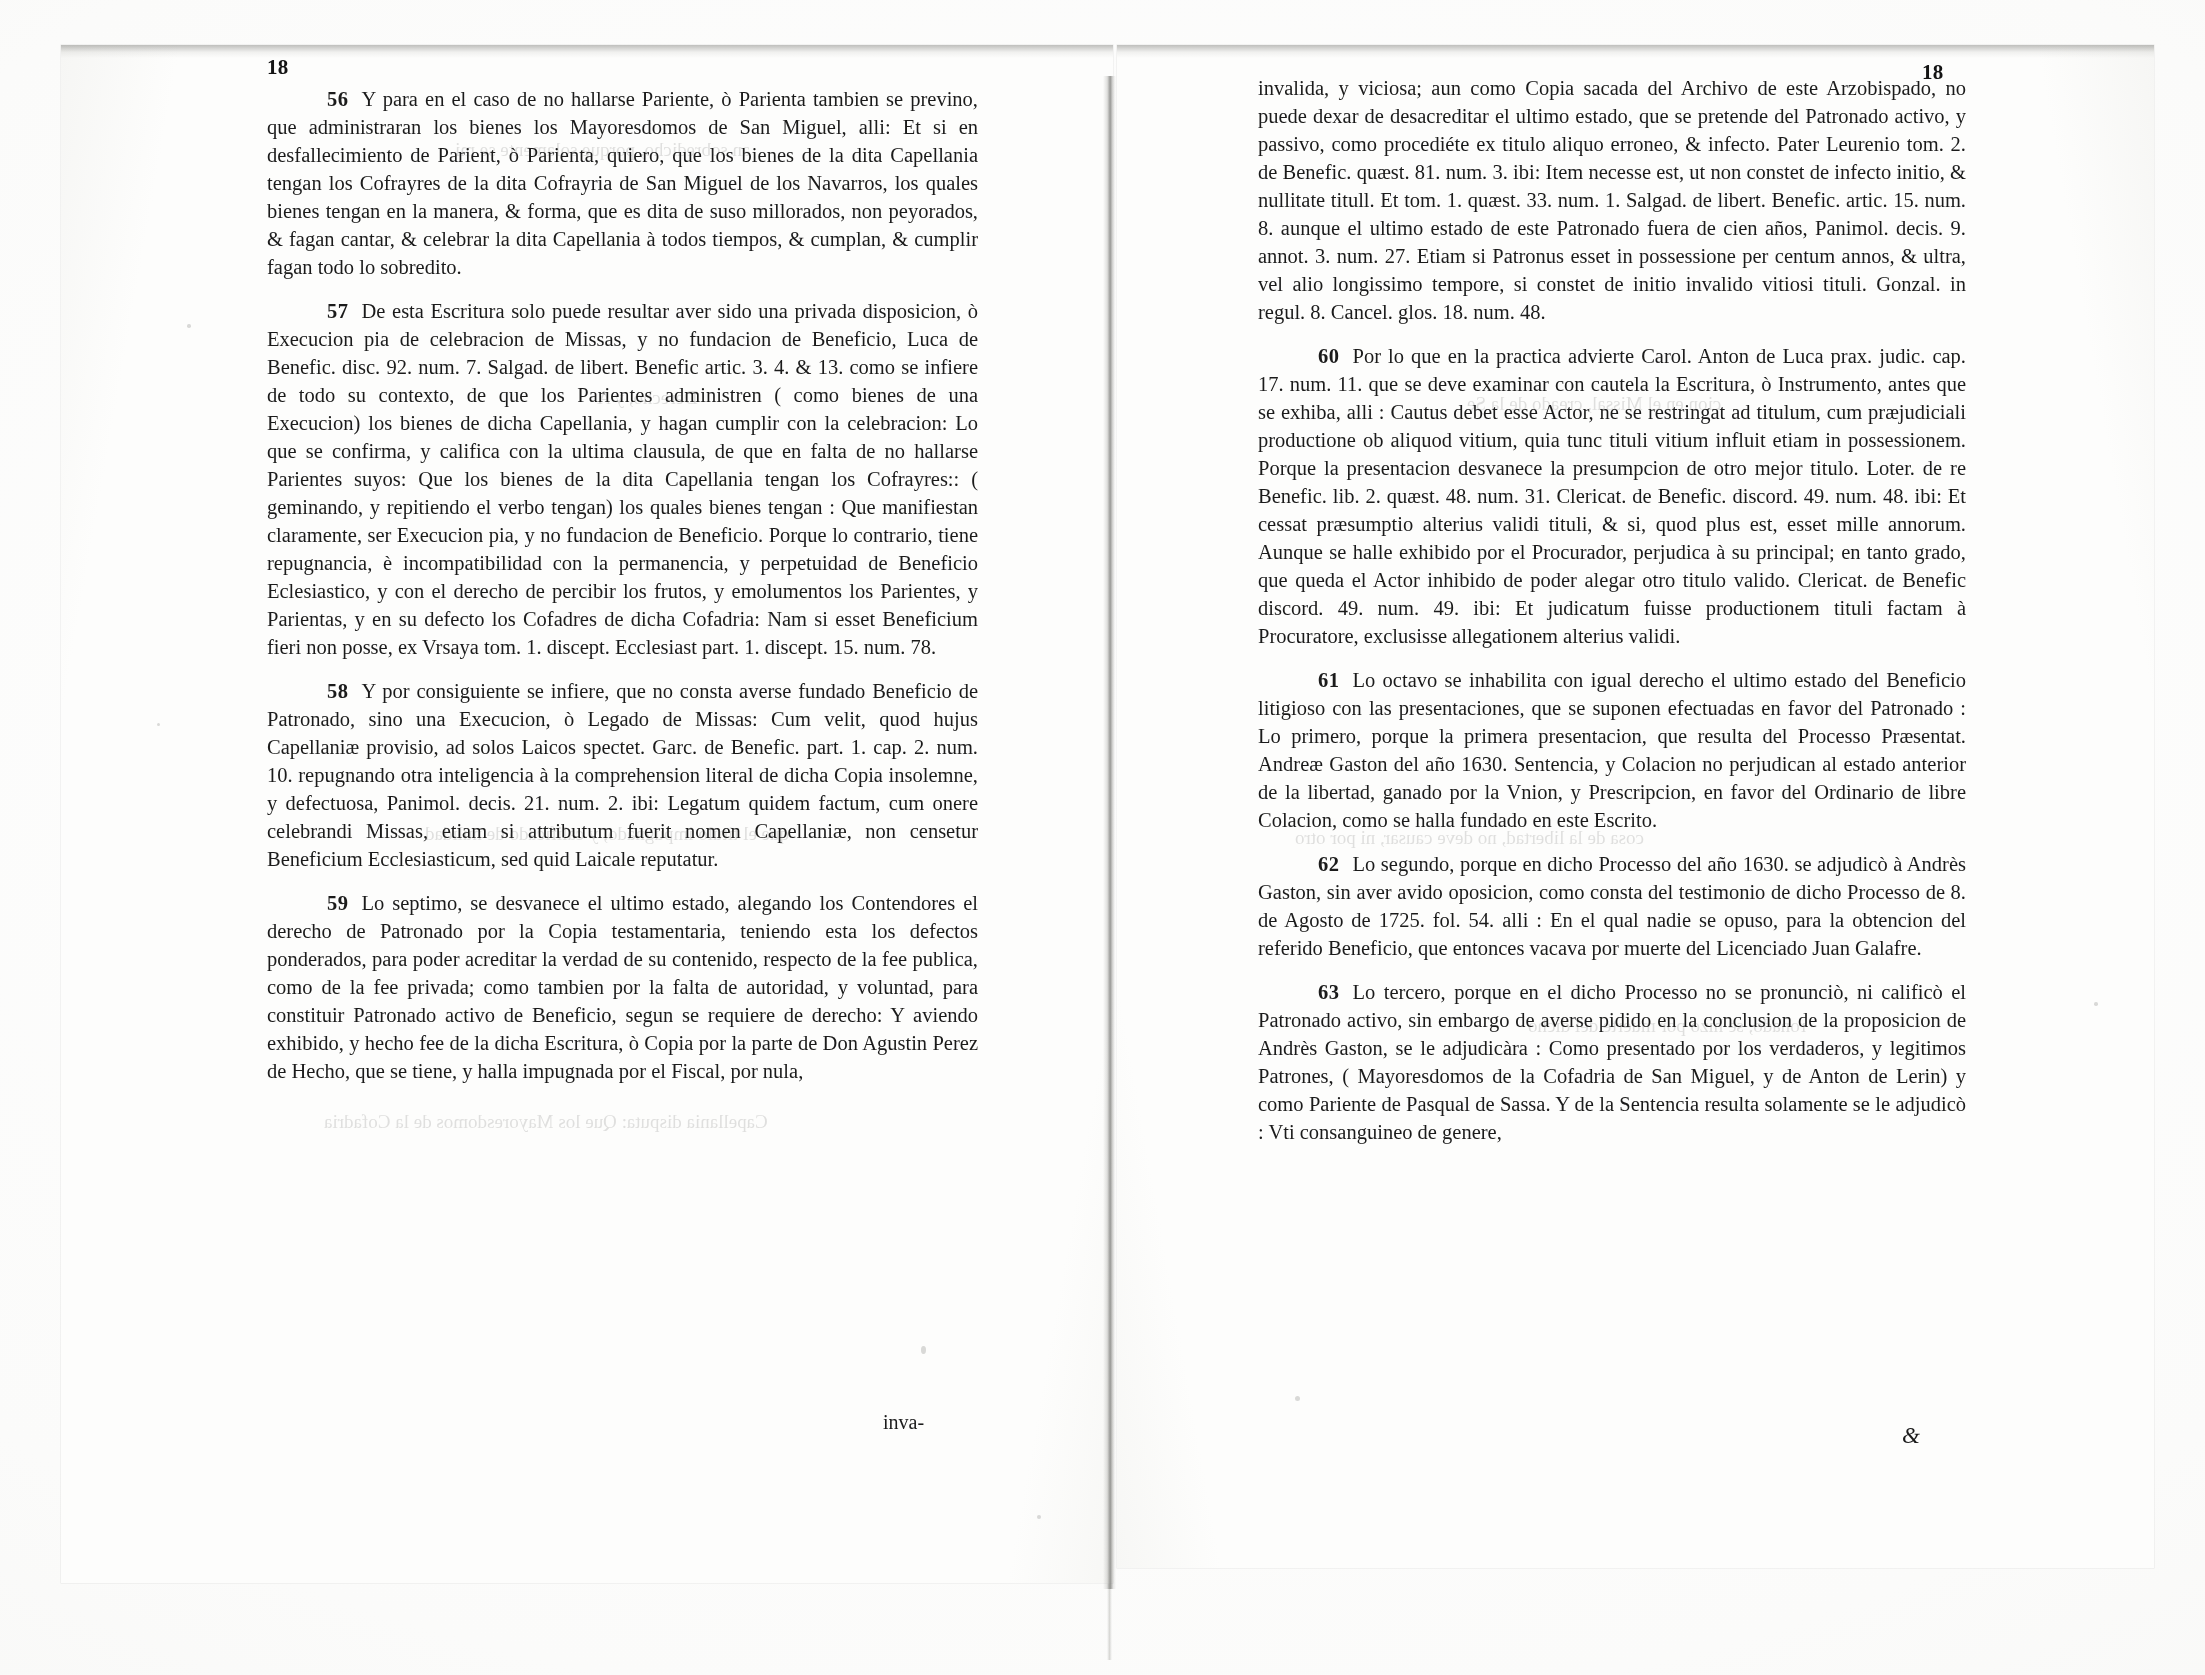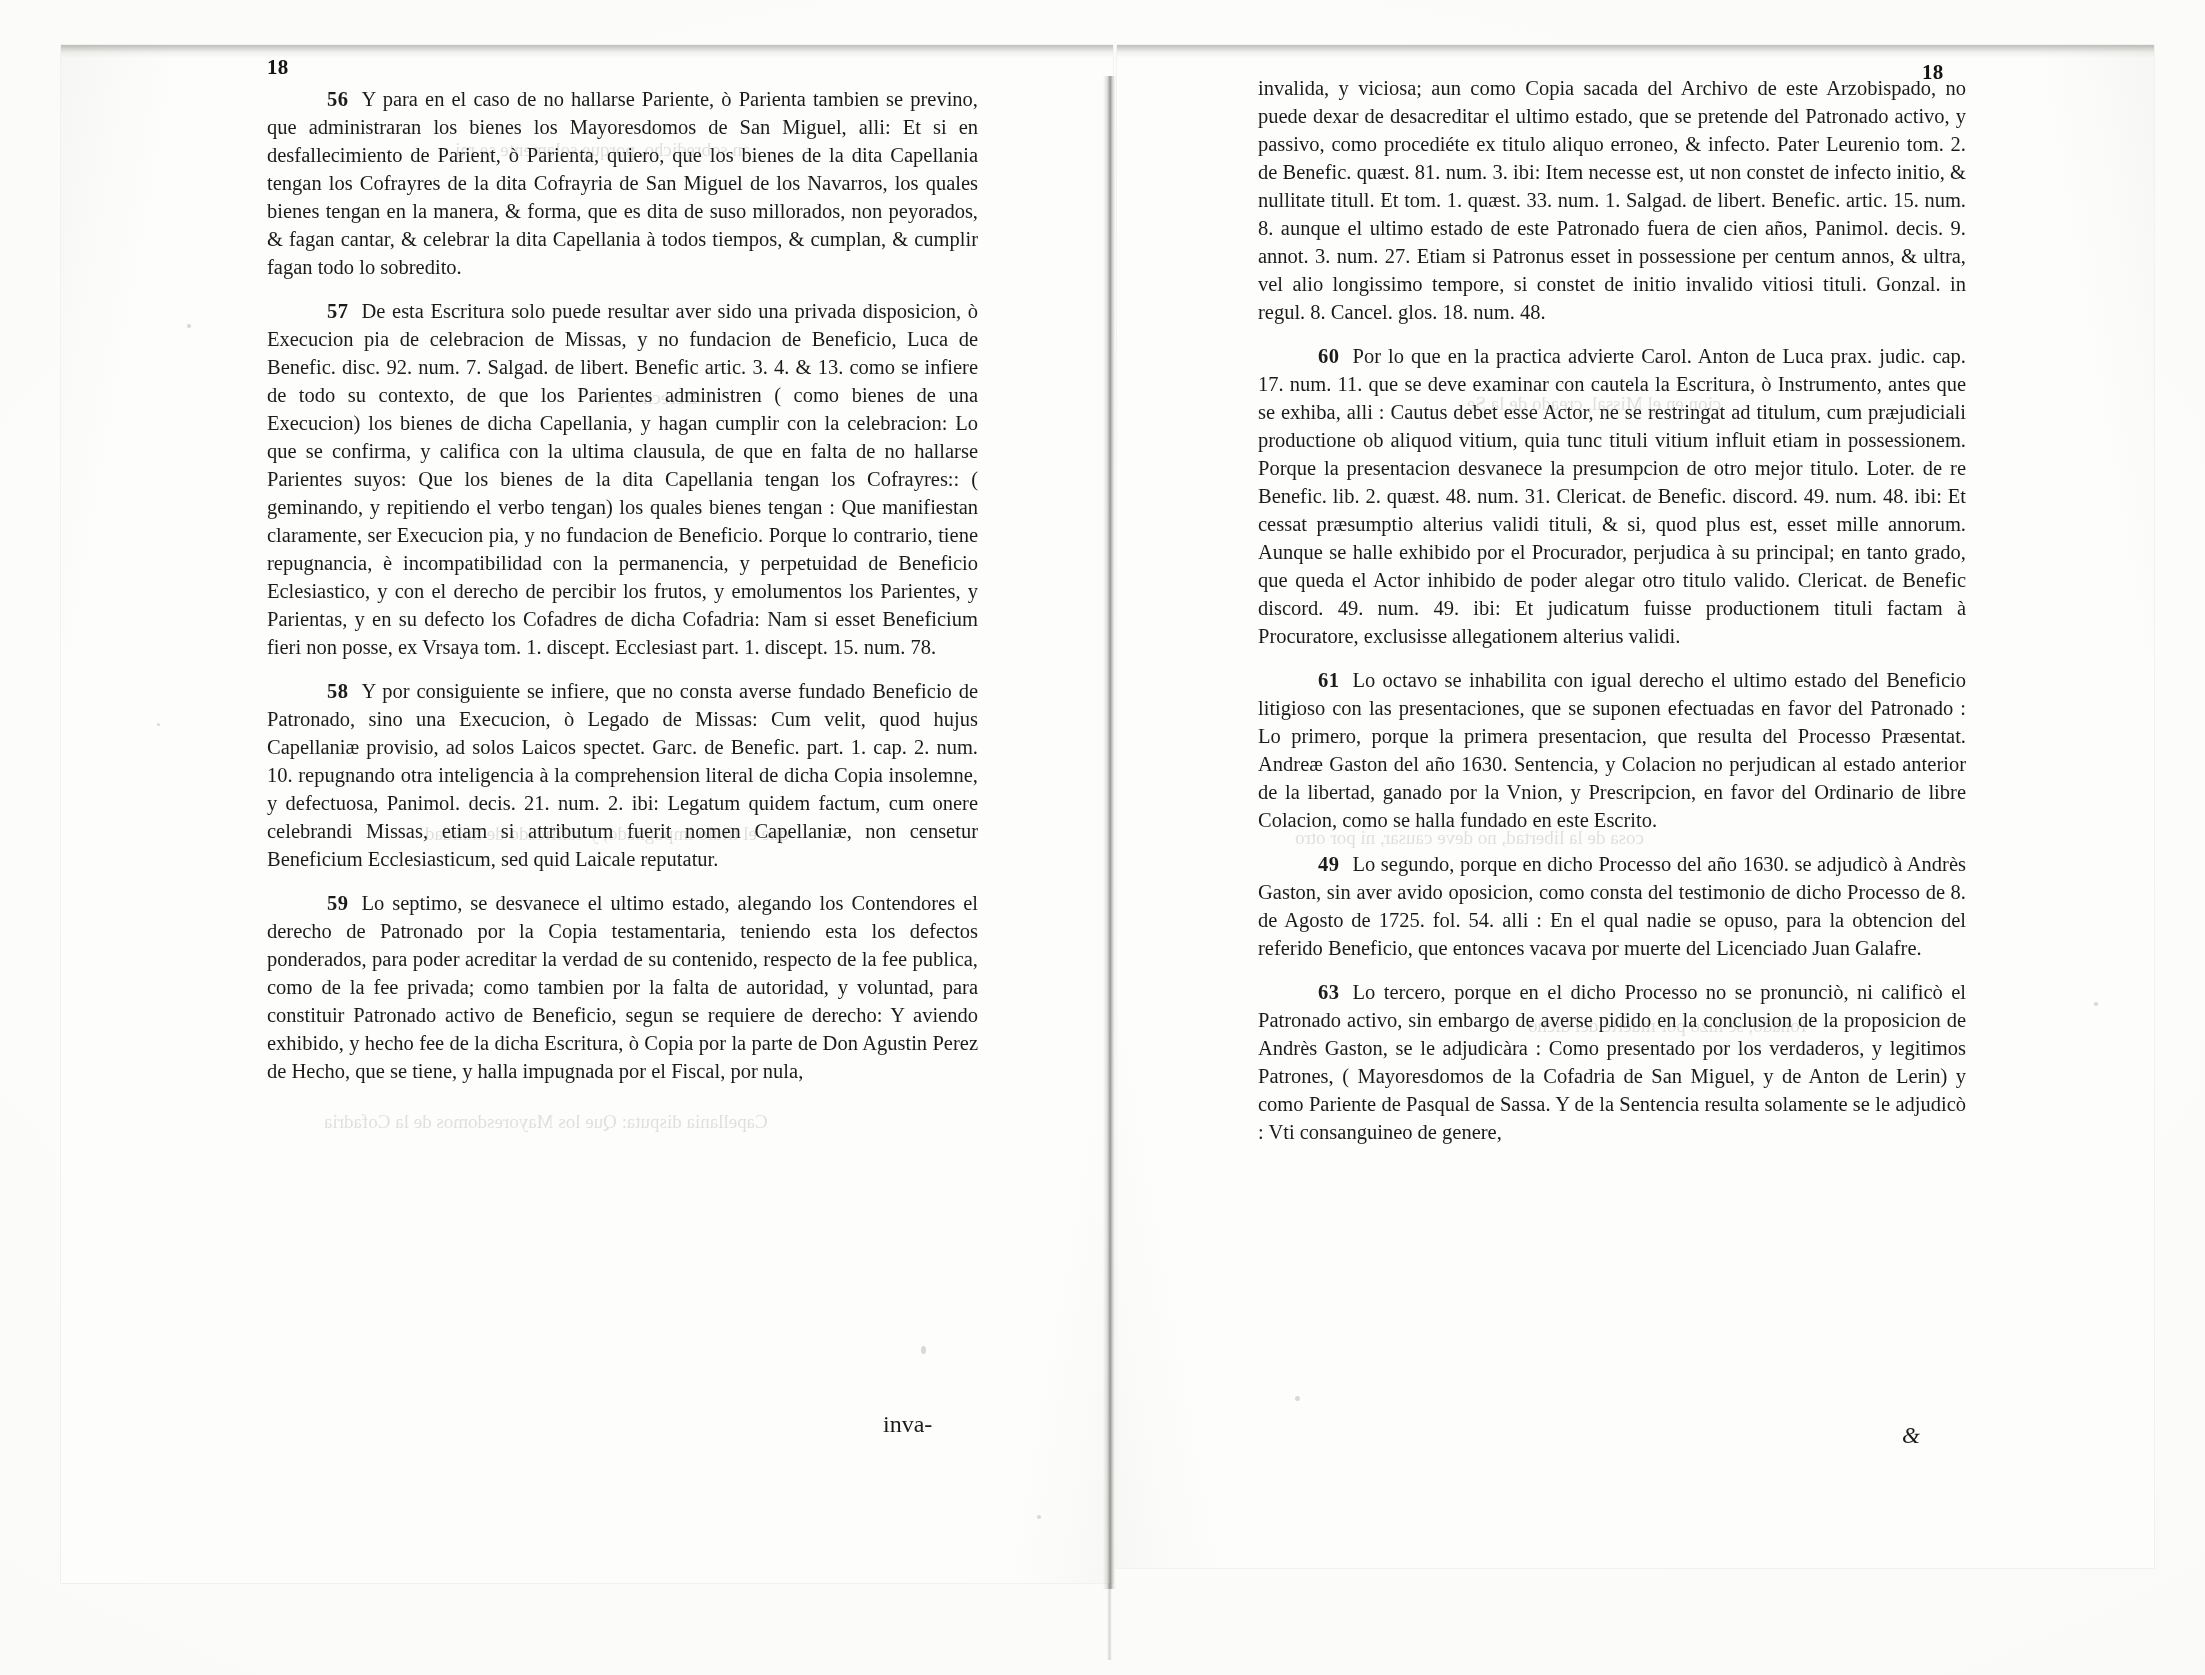--- a/index.html
+++ b/index.html
@@ -140,21 +140,21 @@
 
   .secnum {
     font-weight: bold;
     letter-spacing: 0.5px;
     padding-right: 13px;
   }
 
   
   .catchword {
     position: absolute;
-    font-size: 24px;
+    font-size: 20px;
     color: #1b1b1b;
   }
 
   .catch-verso {
     left: 883px;
     top: 1411px;
   }
 
   .catch-recto {
     left: 1902px;
@@ -212,21 +212,21 @@
   <div class="leaf leaf-recto">
     <div class="leaf-head"></div>
   </div>
 
   <div class="folio folio-recto">18</div>
 
   <div class="textblock block-recto">
     <p class="para"><span>invalida, y viciosa; aun como Copia sacada del Archivo de este Arzobispado, no puede dexar de desacreditar el ultimo estado, que se pretende del Patronado activo, y passivo, como procediéte ex titulo aliquo erroneo, &amp; infecto. Pater Leurenio tom. 2. de Benefic. quæst. 81. num. 3. ibi: Item necesse est, ut non constet de infecto initio, &amp; nullitate titull. Et tom. 1. quæst. 33. num. 1. Salgad. de libert. Benefic. artic. 15. num. 8. aunque el ultimo estado de este Patronado fuera de cien años, Panimol. decis. 9. annot. 3. num. 27. Etiam si Patronus esset in possessione per centum annos, &amp; ultra, vel alio longissimo tempore, si constet de initio invalido vitiosi tituli. Gonzal. in regul. 8. Cancel. glos. 18. num. 48.</span></p>
     <p class="para sec"><span class="secnum">60</span><span>Por lo que en la practica advierte Carol. Anton de Luca prax. judic. cap. 17. num. 11. que se deve examinar con cautela la Escritura, ò Instrumento, antes que se exhiba, alli : Cautus debet esse Actor, ne se restringat ad titulum, cum præjudiciali productione ob aliquod vitium, quia tunc tituli vitium influit etiam in possessionem. Porque la presentacion desvanece la presumpcion de otro mejor titulo. Loter. de re Benefic. lib. 2. quæst. 48. num. 31. Clericat. de Benefic. discord. 49. num. 48. ibi: Et cessat præsumptio alterius validi tituli, &amp; si, quod plus est, esset mille annorum. Aunque se halle exhibido por el Procurador, perjudica à su principal; en tanto grado, que queda el Actor inhibido de poder alegar otro titulo valido. Clericat. de Benefic discord. 49. num. 49. ibi: Et judicatum fuisse productionem tituli factam à Procuratore, exclusisse allegationem alterius validi.</span></p>
     <p class="para sec"><span class="secnum">61</span><span>Lo octavo se inhabilita con igual derecho el ultimo estado del Beneficio litigioso con las presentaciones, que se suponen efectuadas en favor del Patronado : Lo primero, porque la primera presentacion, que resulta del Processo Præsentat. Andreæ Gaston del año 1630. Sentencia, y Colacion no perjudican al estado anterior de la libertad, ganado por la Vnion, y Prescripcion, en favor del Ordinario de libre Colacion, como se halla fundado en este Escrito.</span></p>
-    <p class="para sec"><span class="secnum">49</span><span>Lo segundo, porque en dicho Processo del año 1630. se adjudicò à Andrès Gaston, sin aver avido oposicion, como consta del testimonio de dicho Processo de 8. de Agosto de 1725. fol. 54. alli : En el qual nadie se opuso, para la obtencion del referido Beneficio, que entonces vacava por muerte del Licenciado Juan Galafre.</span></p>
+    <p class="para sec"><span class="secnum">62</span><span>Lo segundo, porque en dicho Processo del año 1630. se adjudicò à Andrès Gaston, sin aver avido oposicion, como consta del testimonio de dicho Processo de 8. de Agosto de 1725. fol. 54. alli : En el qual nadie se opuso, para la obtencion del referido Beneficio, que entonces vacava por muerte del Licenciado Juan Galafre.</span></p>
     <p class="para sec"><span class="secnum">63</span><span>Lo tercero, porque en el dicho Processo no se pronunciò, ni calificò el Patronado activo, sin embargo de averse pidido en la conclusion de la proposicion de Andrès Gaston, se le adjudicàra : Como presentado por los verdaderos, y legitimos Patrones, ( Mayoresdomos de la Cofadria de San Miguel, y de Anton de Lerin) y como Pariente de Pasqual de Sassa. Y de la Sentencia resulta solamente se le adjudicò : Vti consanguineo de genere,</span></p>
   </div>
 
   <div class="catchword catch-recto">&amp;</div>
 
   <div class="showthru" style="left:1467px; top:390px;">cion en el Missal, creado de la Se</div>
   <div class="showthru" style="left:1295px; top:824px;">cosa de la libertad, no deve causar, ni por otro</div>
   <div class="showthru" style="left:1528px; top:1012px;">ronado, se hizo por muerte del dicho</div>
 
   <div class="gutter"></div>

